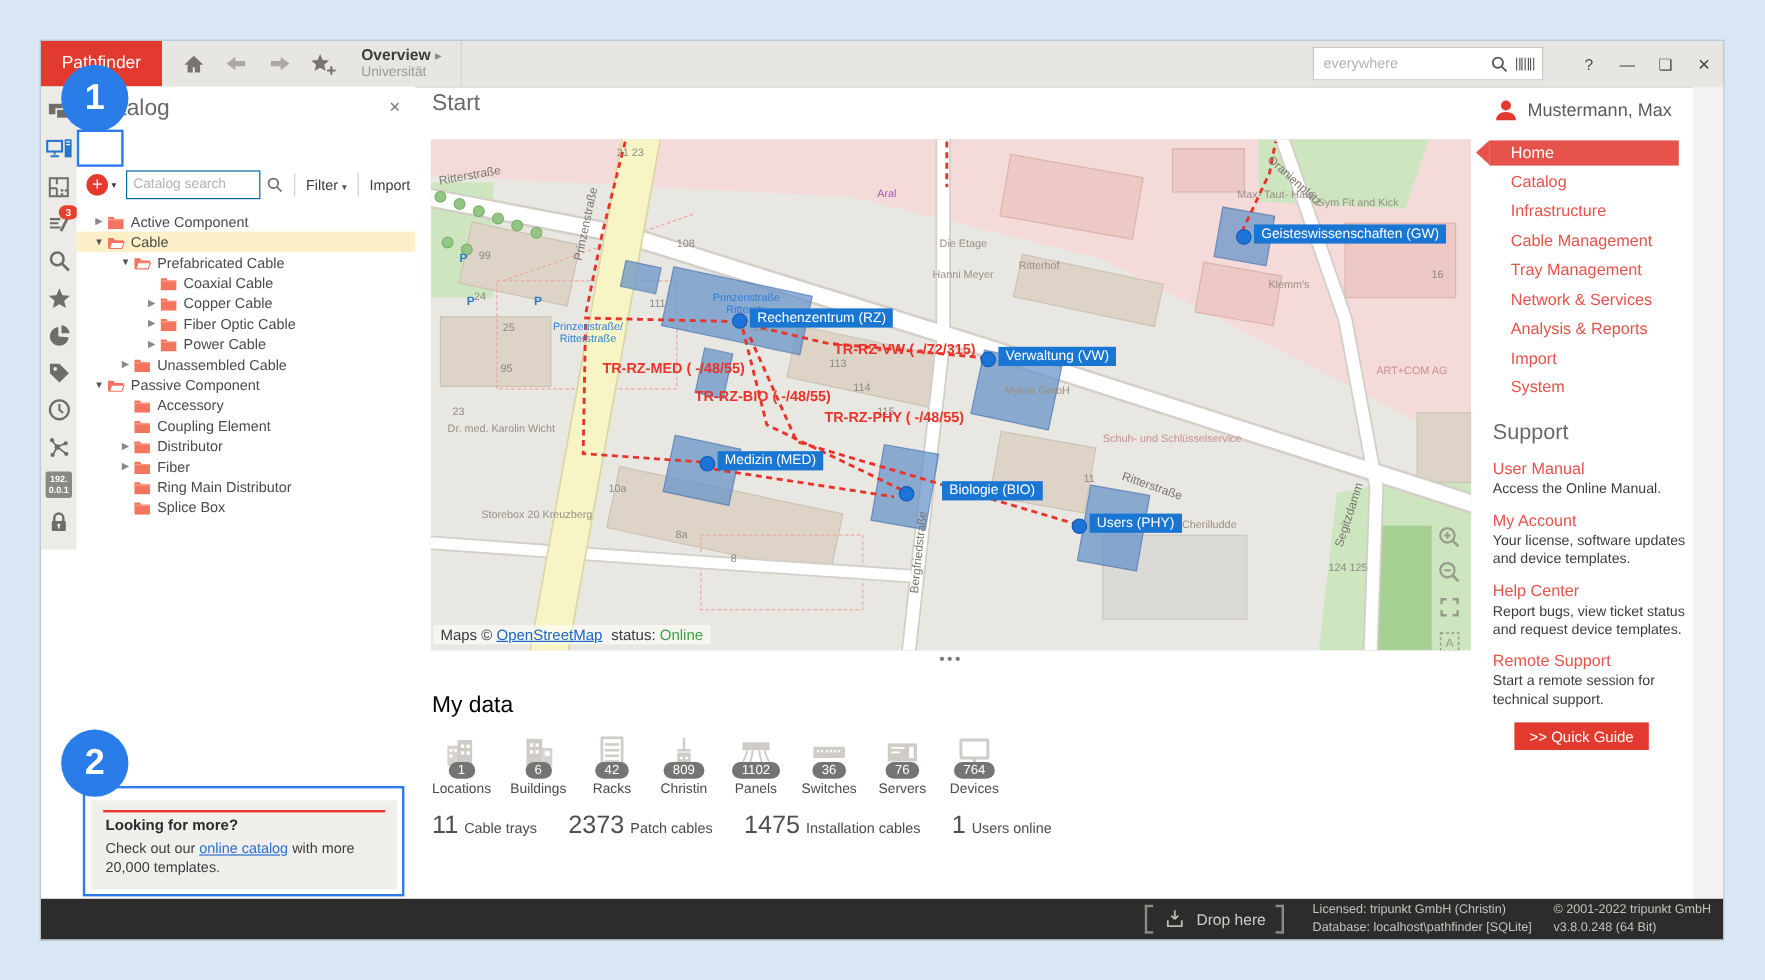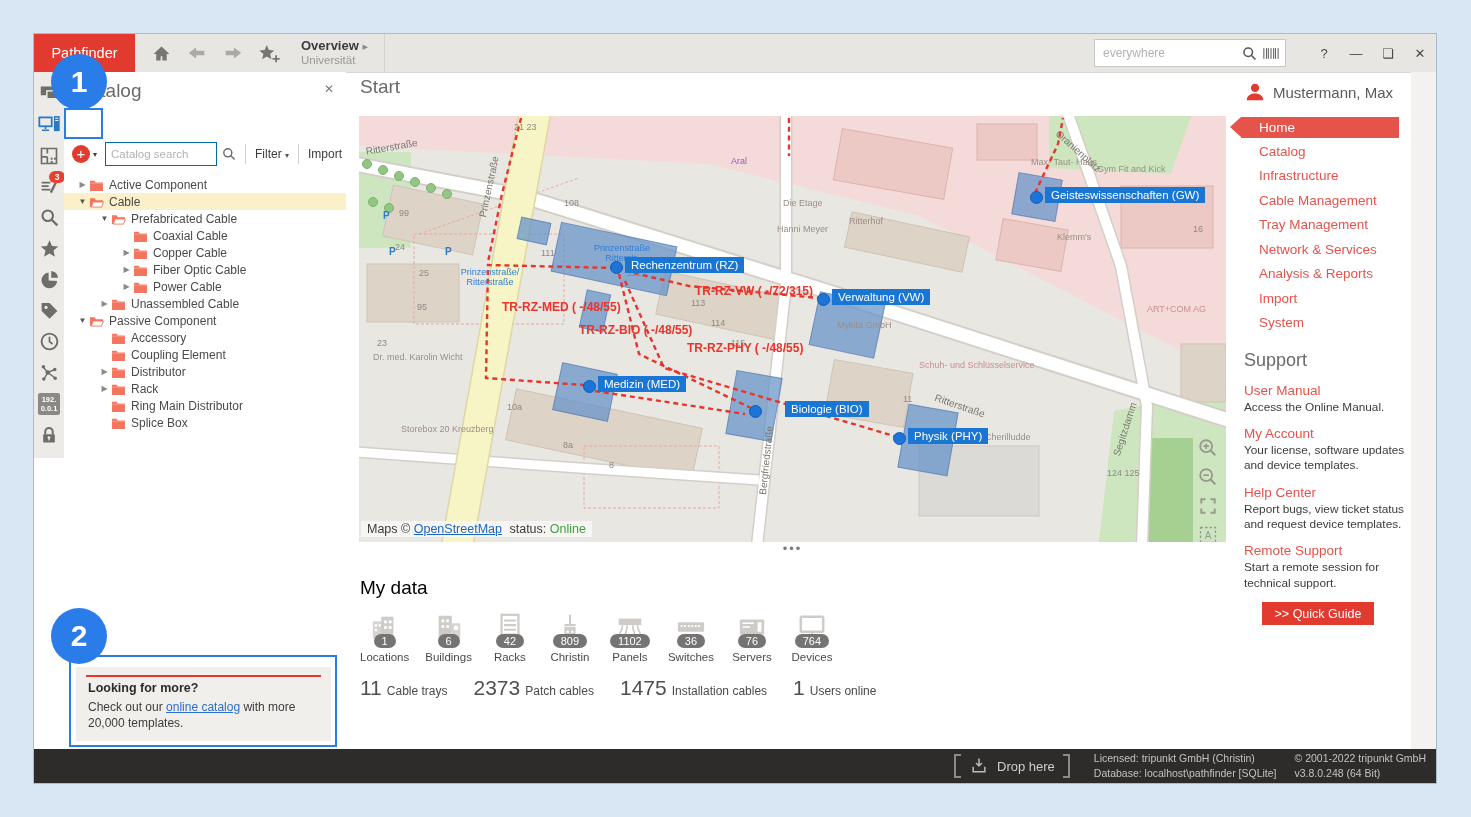--- a/index.html
+++ b/index.html
@@ -445,21 +445,21 @@
           <span>Distributor</span>
         </div>
         <div class="tree-row" style="padding-left: 34px;">
           <span class="tw">▶</span>
           <span class="tree-folder">
             <svg viewBox="0 0 16 13" width="15" height="12">
               <path d="M1 2h5l1.3 2H15v9H1z" fill="#f3755f"></path>
               <path d="M1 4.5h14" stroke="#f89a83" stroke-width="1.2"></path>
             </svg>
           </span>
-          <span>Rack</span>
+          <span>Fiber</span>
         </div>
         <div class="tree-row" style="padding-left: 34px;">
           <span class="tw"></span>
           <span class="tree-folder">
             <svg viewBox="0 0 16 13" width="15" height="12">
               <path d="M1 2h5l1.3 2H15v9H1z" fill="#f3755f"></path>
               <path d="M1 4.5h14" stroke="#f89a83" stroke-width="1.2"></path>
             </svg>
           </span>
           <span>Ring Main Distributor</span>
@@ -609,21 +609,21 @@
           <div class="marker-badge" style="left: 266px; top: 141px;">Rechenzentrum (RZ)</div>
           <div class="marker-dot" style="left: 457.5px; top: 176.5px;"></div>
           <div class="marker-badge" style="left: 473px; top: 173px;">Verwaltung (VW)</div>
           <div class="marker-dot" style="left: 670.5px; top: 74.5px;"></div>
           <div class="marker-badge" style="left: 686px; top: 71px;">Geisteswissenschaften (GW)</div>
           <div class="marker-dot" style="left: 223.5px; top: 263.5px;"></div>
           <div class="marker-badge" style="left: 239px; top: 260px;">Medizin (MED)</div>
           <div class="marker-dot" style="left: 389.5px; top: 288.5px;"></div>
           <div class="marker-badge" style="left: 405px; top: 285px; margin-left: 21px;">Biologie (BIO)</div>
           <div class="marker-dot" style="left: 533.5px; top: 315.5px;"></div>
-          <div class="marker-badge" style="left: 549px; top: 312px;">Physik (PHY)</div>
+          <div class="marker-badge" style="left: 549px; top: 312px;">Users (PHY)</div>
         </div>
       <div class="map-attrib">
         <span>Maps ©</span>
         <a>OpenStreetMap</a>
         <span style="margin-left:4px">status:</span>
         <span class="online">Online</span>
       </div>
       <div class="map-controls">
         <div class="map-ctrl">
           <svg viewBox="0 0 24 24" width="22" height="22">

